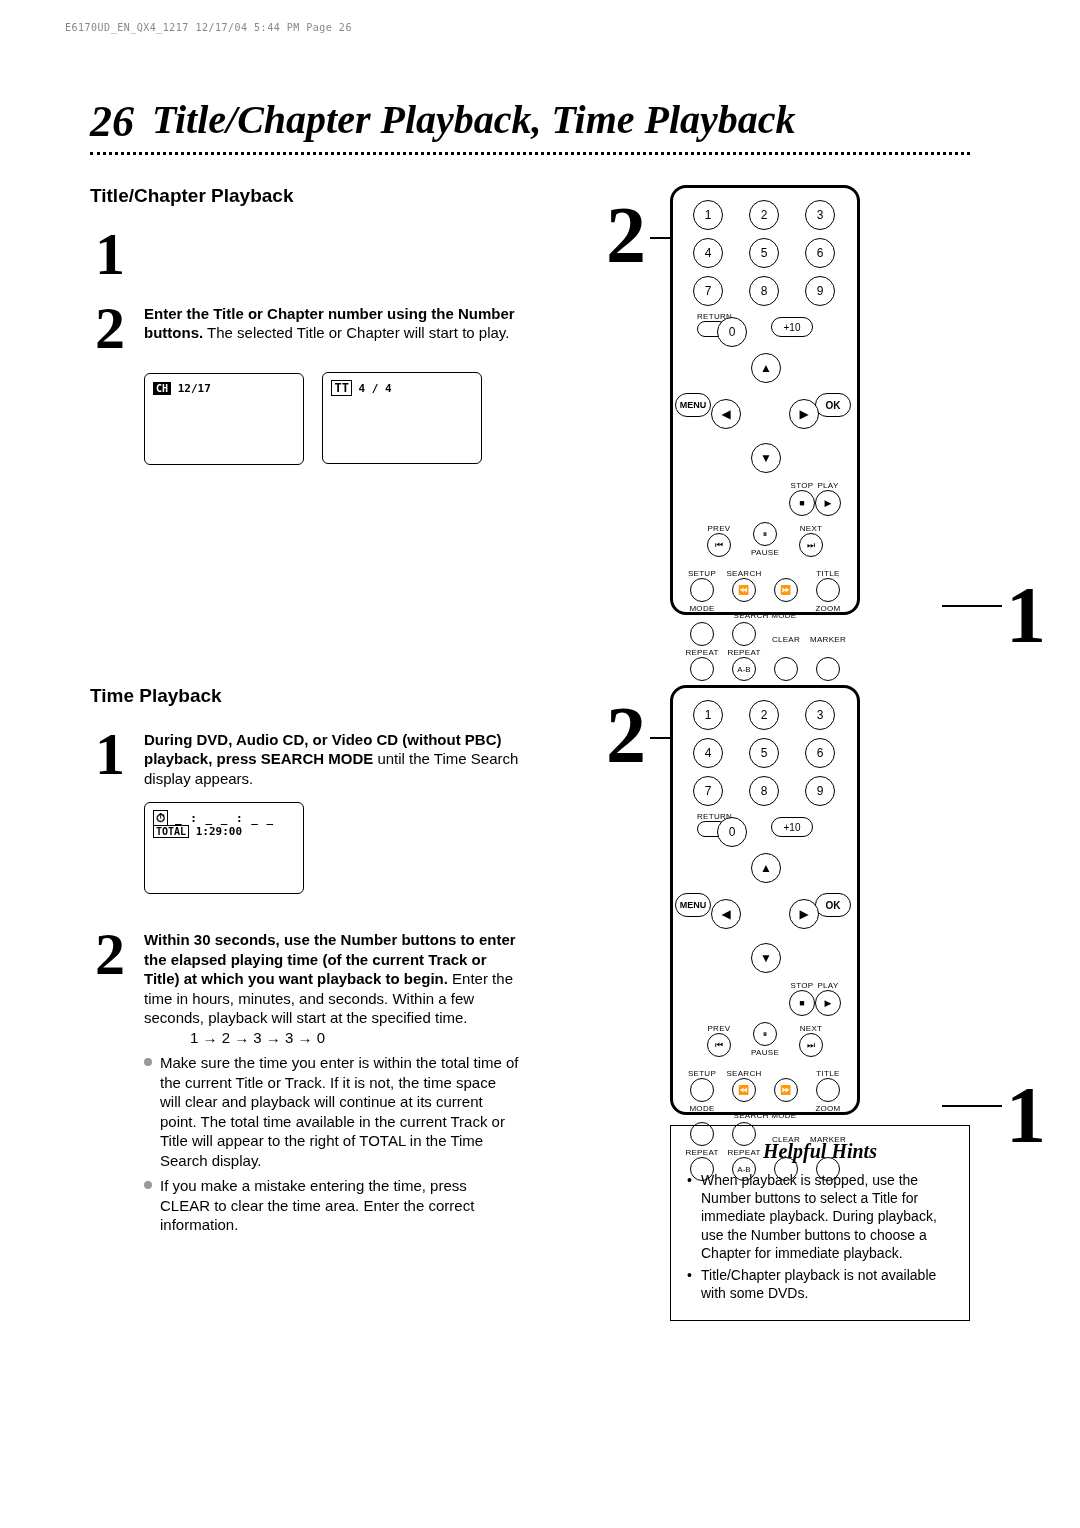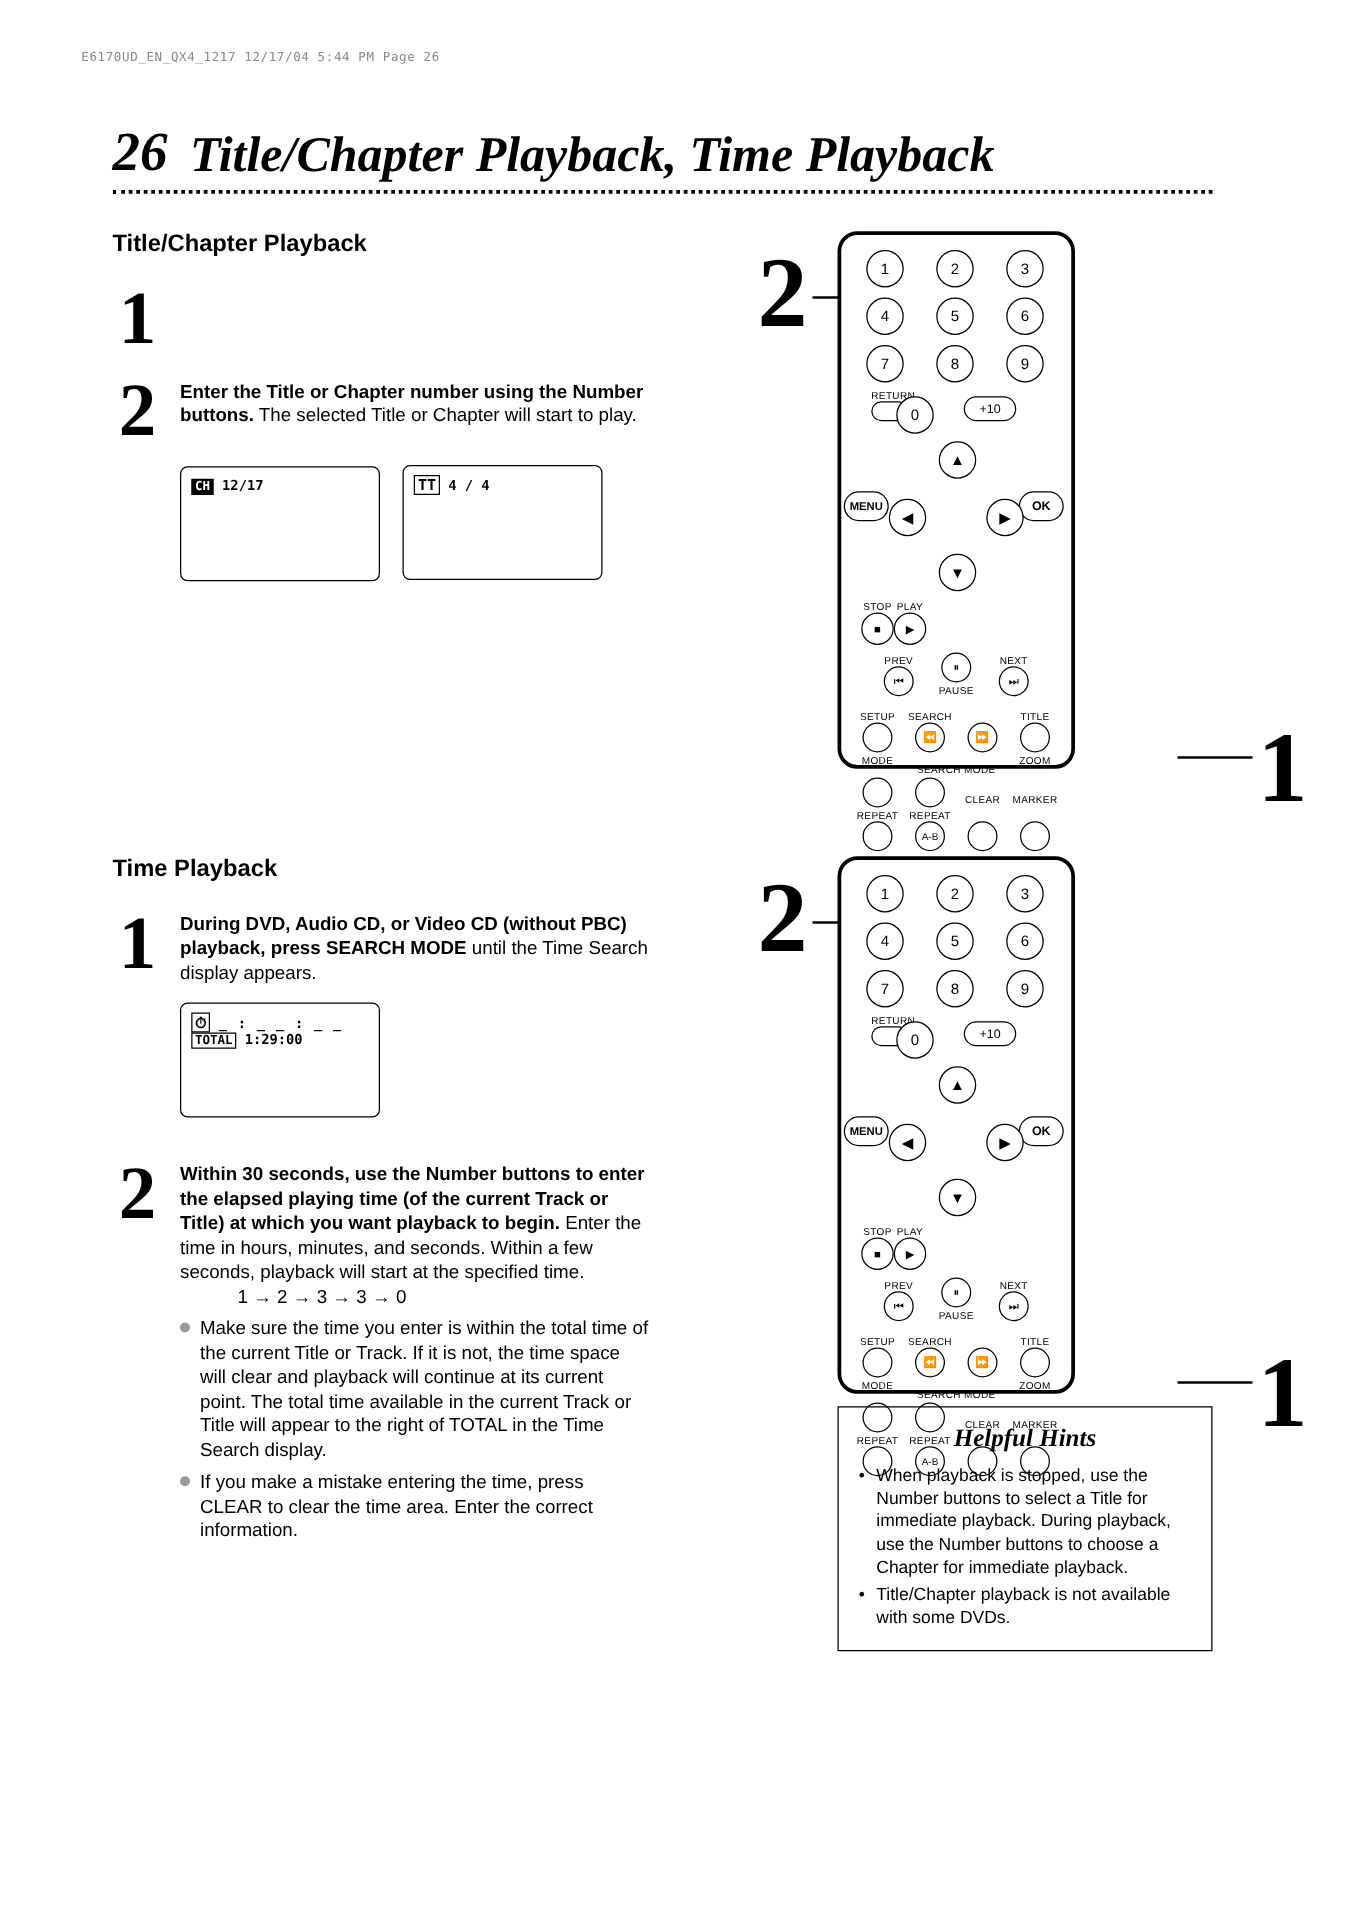--- a/index.html
+++ b/index.html
@@ -1,18 +1,18 @@
 <!DOCTYPE html>
 <html><head>
 <meta charset="utf-8">
 <style>
 body{margin:0;background:#fff;font-family:"Gill Sans","Trebuchet MS",Arial,sans-serif;color:#000;width:1080px;height:1528px;position:relative}
-.header-note{position:absolute;top:41px;left:65px;font:10px monospace;color:#888;letter-spacing:.5px}
+.header-note{position:absolute;top:22px;left:65px;font:10px monospace;color:#888;letter-spacing:.5px}
 .page{position:absolute;top:100px;left:90px;width:880px}
-.title-row{display:flex;align-items:flex-end;gap:18px;border-bottom:3px dotted #000;padding-bottom:8px;margin-bottom:30px}
+.title-row{display:flex;align-items:flex-start;gap:18px;border-bottom:3px dotted #000;padding-bottom:8px;margin-bottom:30px}
 .page-num{font:italic 700 44px/1 serif;color:#000}
 .page-title{font:italic 700 40px/1 serif}
 .lcol{width:430px;float:left}
 .rcol{width:300px;float:right}
 .section-h{font:700 19px/1.2 sans-serif;margin:0 0 16px 0}
 .step{display:flex;gap:14px;margin-bottom:14px}
 .step-num{font:900 60px/1 serif;color:#000;width:40px;text-align:center;flex:none}
 .step-body{font:400 15px/1.3 sans-serif;padding-top:6px}
 .b{font-weight:700}
 .osd-box{border:1px solid #000;border-radius:6px;width:160px;height:92px;display:inline-block;margin-right:14px;padding:8px;box-sizing:border-box;font:700 11px monospace}
@@ -31,21 +31,21 @@
 .btn-oval{width:40px;height:18px;border-radius:10px}
 .lbl{font:8px sans-serif;text-align:center;margin-top:2px;letter-spacing:.3px}
 .dpad{position:relative;width:120px;height:120px;margin:6px auto}
 .dpad .btn{position:absolute}
 .dpad .up{top:0;left:46px}
 .dpad .down{bottom:0;left:46px}
 .dpad .left{top:46px;left:6px}
 .dpad .right{top:46px;right:6px}
 .dpad .ok{top:40px;right:-26px;width:34px;height:22px;border-radius:12px;font:700 10px sans-serif}
 .dpad .menu{top:40px;left:-30px;width:34px;height:22px;border-radius:12px;font:700 9px sans-serif}
-.stop-play{display:flex;justify-content:flex-start;padding:0 6px}
+.stop-play{display:flex;justify-content:flex-end;padding:0 6px}
 .prev-next{display:flex;justify-content:center;gap:20px;margin-top:6px}
 .func-grid{display:grid;grid-template-columns:repeat(4,1fr);gap:4px;margin-top:10px}
 .func-btn{display:flex;flex-direction:column;align-items:center}
 .func-btn .btn{width:22px;height:22px;font-size:9px}
 .callout{font:900 80px/1 serif;position:absolute}
 .callout-line{position:absolute;background:#000;height:2px}
 .hints{border:1.5px solid #000;padding:14px 16px;position:relative}
 .hints-title{text-align:center;font:italic 700 20px serif;margin-bottom:8px}
 .hints ul{margin:0;padding:0;list-style:none}
 .hints li{position:relative;padding-left:14px;font:400 14px/1.3 sans-serif;margin-bottom:4px}

